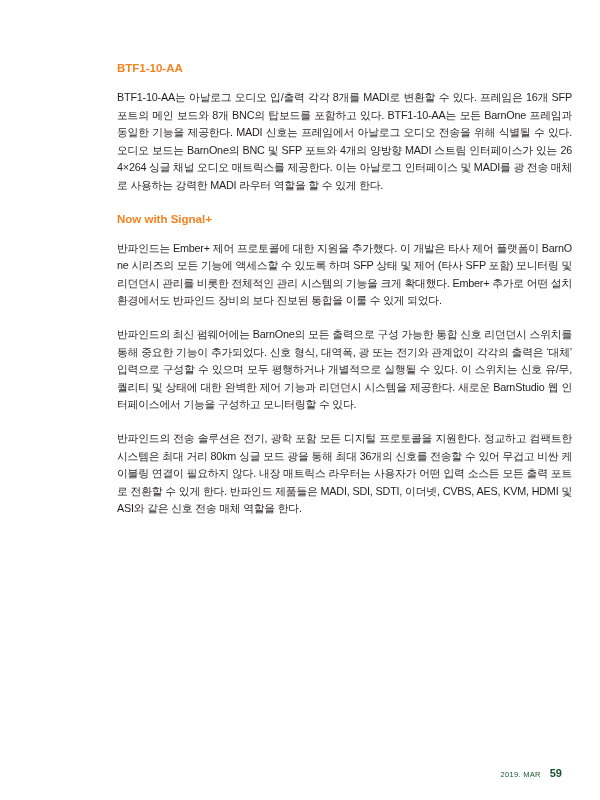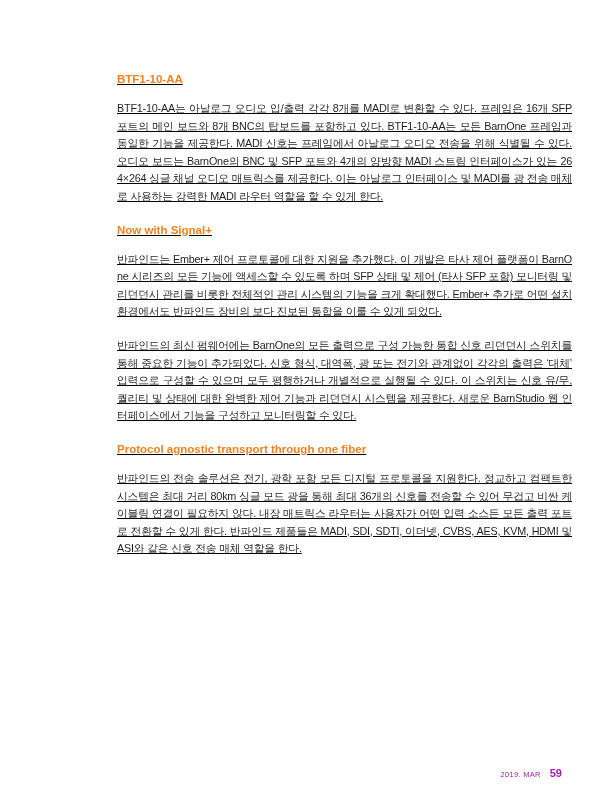--- a/index.html
+++ b/index.html
@@ -11,23 +11,22 @@
     position: relative;
     width: 600px;
     height: 800px;
     background: #ffffff;
     overflow: hidden;
     font-family: "Liberation Sans", "DejaVu Sans", sans-serif;
   }
   .content {
     position: absolute;
     left: 117px;
-    top: 71px;
+    top: 60px;
     width: 455px;
-    text-decoration: underline;
   }
   .section-heading {
     margin: 0 0 4px 0;
     font-size: 11.5px;
     font-weight: bold;
     line-height: 16px;
     color: #F5821F;
     letter-spacing: 0;
   }
   .section-body {
@@ -40,21 +39,21 @@
     word-break: break-all;
     letter-spacing: -0.2px;
   }
   .page-footer {
     position: absolute;
     right: 38px;
     bottom: 21px;
     display: flex;
     align-items: baseline;
     gap: 9px;
-    color: #a21caf;
+    color: #14532d;
   }
   .footer-date {
     font-size: 7.5px;
     letter-spacing: 0.3px;
   }
   .footer-page {
     font-size: 11px;
     font-weight: bold;
   }
 </style>
@@ -73,21 +72,20 @@
     <section>
       <h2 class="section-heading">Now with Signal+</h2>
       <p class="section-body">반파인드는 Ember+ 제어 프로토콜에 대한 지원을 추가했다. 이 개발은 타사 제어 플랫폼이 BarnOne 시리즈의 모든 기능에 액세스할 수 있도록 하며 SFP 상태 및 제어 (타사 SFP 포함) 모니터링 및 리던던시 관리를 비롯한 전체적인 관리 시스템의 기능을 크게 확대했다. Ember+ 추가로 어떤 설치 환경에서도 반파인드 장비의 보다 진보된 통합을 이룰 수 있게 되었다.</p>
     </section>
 
     <section>
       <p class="section-body">반파인드의 최신 펌웨어에는 BarnOne의 모든 출력으로 구성 가능한 통합 신호 리던던시 스위치를 통해 중요한 기능이 추가되었다. 신호 형식, 대역폭, 광 또는 전기와 관계없이 각각의 출력은 ‘대체’ 입력으로 구성할 수 있으며 모두 평행하거나 개별적으로 실행될 수 있다. 이 스위치는 신호 유/무, 퀄리티 및 상태에 대한 완벽한 제어 기능과 리던던시 시스템을 제공한다. 새로운 BarnStudio 웹 인터페이스에서 기능을 구성하고 모니터링할 수 있다.</p>
     </section>
 
     <section>
-      <h2 class="section-heading">Protocol agnostic transport through one fiber</h2>
       <p class="section-body">반파인드의 전송 솔루션은 전기, 광학 포함 모든 디지털 프로토콜을 지원한다. 정교하고 컴팩트한 시스템은 최대 거리 80km 싱글 모드 광을 통해 최대 36개의 신호를 전송할 수 있어 무겁고 비싼 케이블링 연결이 필요하지 않다. 내장 매트릭스 라우터는 사용자가 어떤 입력 소스든 모든 출력 포트로 전환할 수 있게 한다. 반파인드 제품들은 MADI, SDI, SDTI, 이더넷, CVBS, AES, KVM, HDMI 및 ASI와 같은 신호 전송 매체 역할을 한다.</p>
     </section>
 
   </main>
 
   <footer class="page-footer">
     <span class="footer-date">2019. MAR</span>
     <span class="footer-page">59</span>
   </footer>
 

